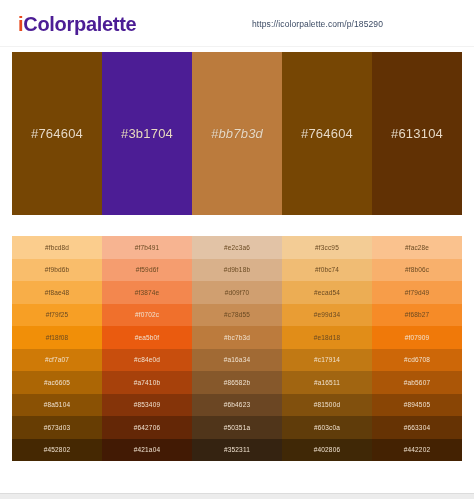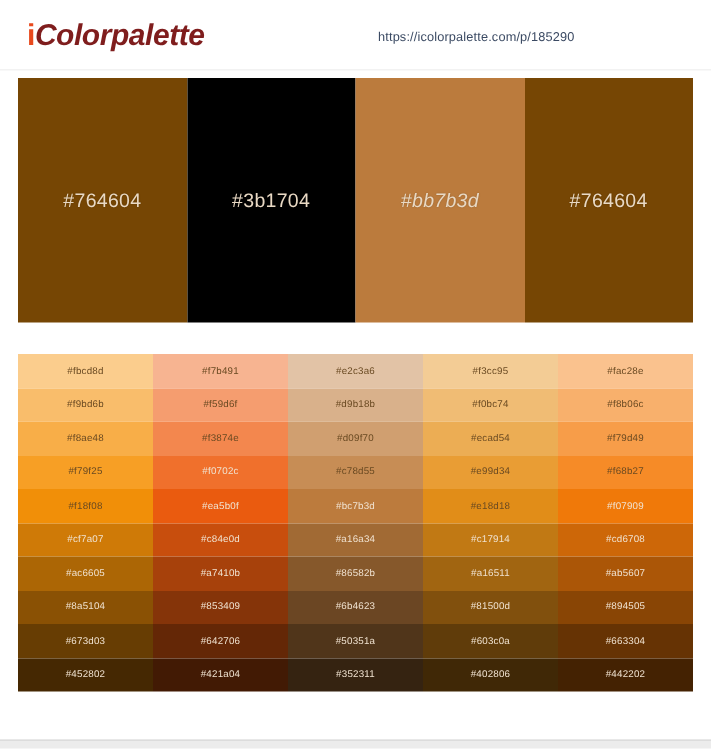--- a/index.html
+++ b/index.html
@@ -29,22 +29,21 @@
     font-size: 20px;
     font-weight: bold;
     letter-spacing: -0.3px;
     line-height: 1;
     white-space: nowrap;
   }
   #logo .logo-i {
     color: #e8491d;
   }
   #logo .logo-rest {
-    color: #7f1d1d;
-    font-style: italic;
+    color: #4c1d95;
   }
   #page-url {
     position: absolute;
     left: 252px;
     top: 19px;
     font-size: 8.5px;
     color: #3b4a63;
     white-space: nowrap;
     letter-spacing: 0.1px;
   }
@@ -120,28 +119,31 @@
     <span class="logo-i">i</span><span class="logo-rest">Colorpalette</span>
   </div>
   <div id="page-url">https://icolorpalette.com/p/185290</div>
 </div>
 <div id="header-rule"></div>
 
 <div id="main-strip">
     <div class="main-swatch" style="background: rgb(118, 70, 4);">
       <span class="hexlabel">#764604</span>
     </div>
-    <div class="main-swatch" style="background: #000000;">
+    <div class="main-swatch" style="background: #4c1d95;">
       <span class="hexlabel">#3b1704</span>
     </div>
     <div class="main-swatch" style="background: rgb(187, 123, 61); font-style: italic;">
       <span class="hexlabel">#bb7b3d</span>
     </div>
     <div class="main-swatch" style="background: rgb(118, 70, 4);">
       <span class="hexlabel">#764604</span>
+    </div>
+    <div class="main-swatch" style="background: rgb(97, 49, 4);">
+      <span class="hexlabel">#613104</span>
     </div>
   </div>
 
 <div id="shades-grid">
     <div class="shade-cell dark-text" style="background: rgb(251, 205, 141);">
       <span>#fbcd8d</span>
     </div>
     <div class="shade-cell dark-text" style="background: rgb(247, 180, 145);">
       <span>#f7b491</span>
     </div>

